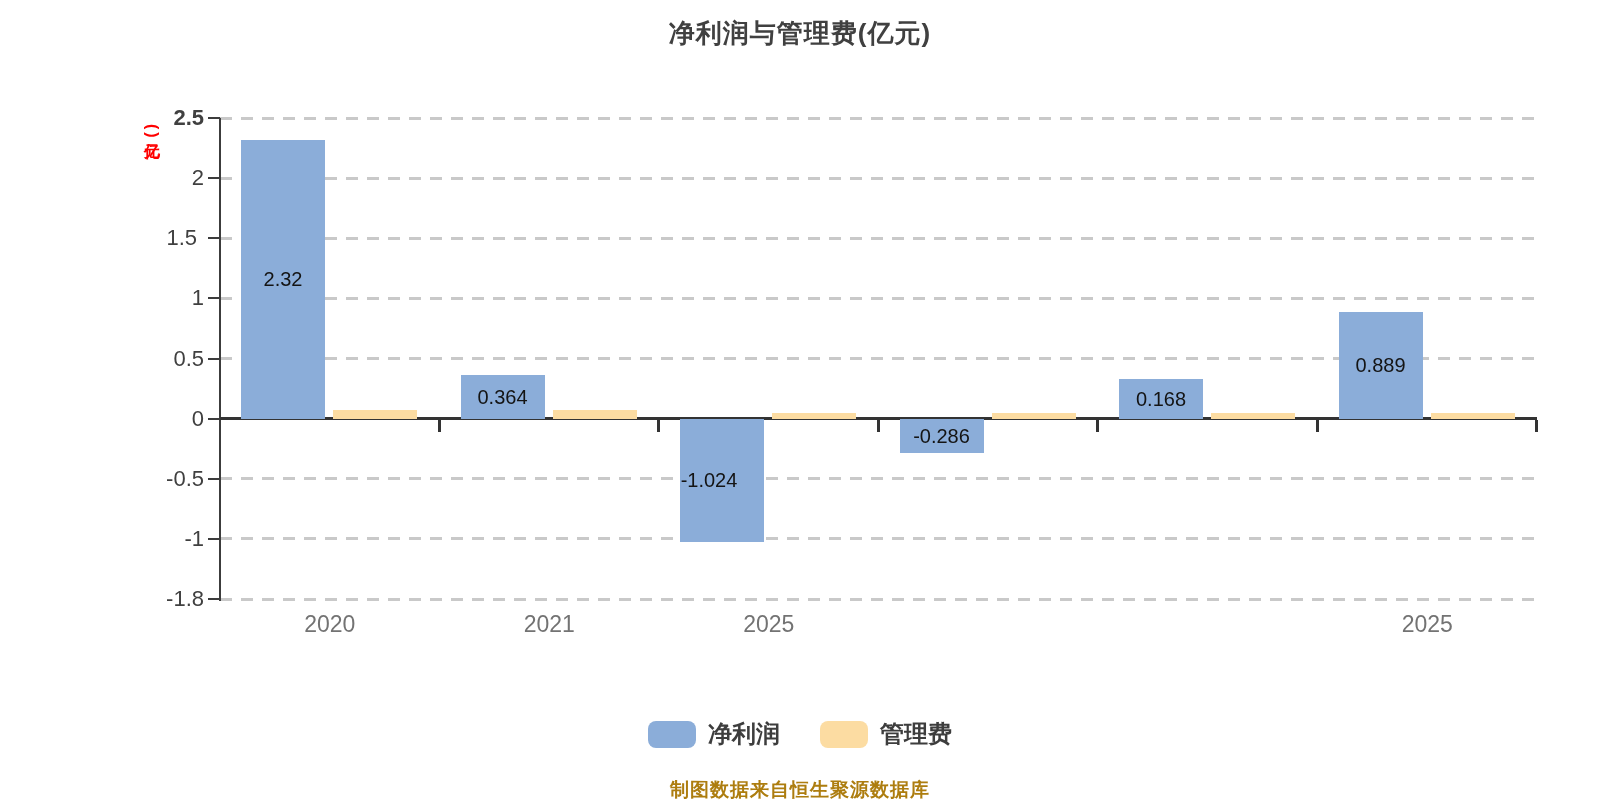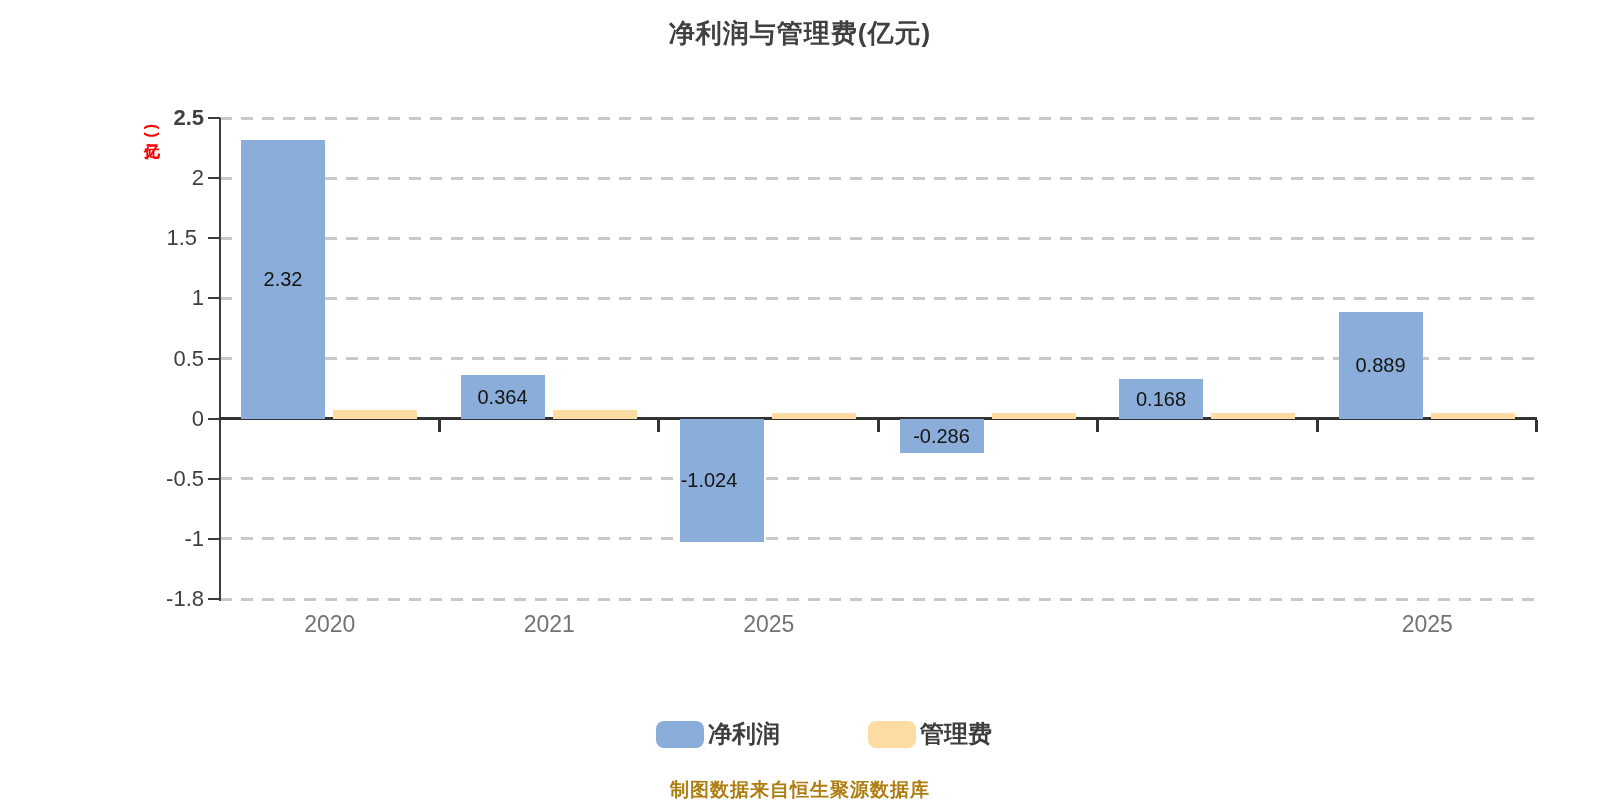--- a/index.html
+++ b/index.html
@@ -35,21 +35,21 @@
     position:absolute;height:24px;line-height:24px;text-align:center;
     font-size:20px;color:#141414;
   }
   .xtick-label{
     position:absolute;text-align:center;font-size:23px;color:#737373;
   }
   .legend{
     position:absolute;left:0;top:716px;width:1600px;height:36px;
     display:flex;justify-content:center;align-items:center;gap:40px;
   }
-  .legend-item{display:flex;align-items:center;gap:4px;margin-left:48px;}
+  .legend-item{display:flex;align-items:center;gap:12px;}
   .legend-swatch{width:48px;height:27px;border-radius:8px;}
   .legend-label{font-size:24px;font-weight:600;color:#3d3d3d;}
   .source-note{
     position:absolute;left:0;top:777px;width:1600px;text-align:center;
     font-size:19px;font-weight:bold;color:#ad7d0f;letter-spacing:1px;
   }
 </style>
 </head>
 <body>
 

